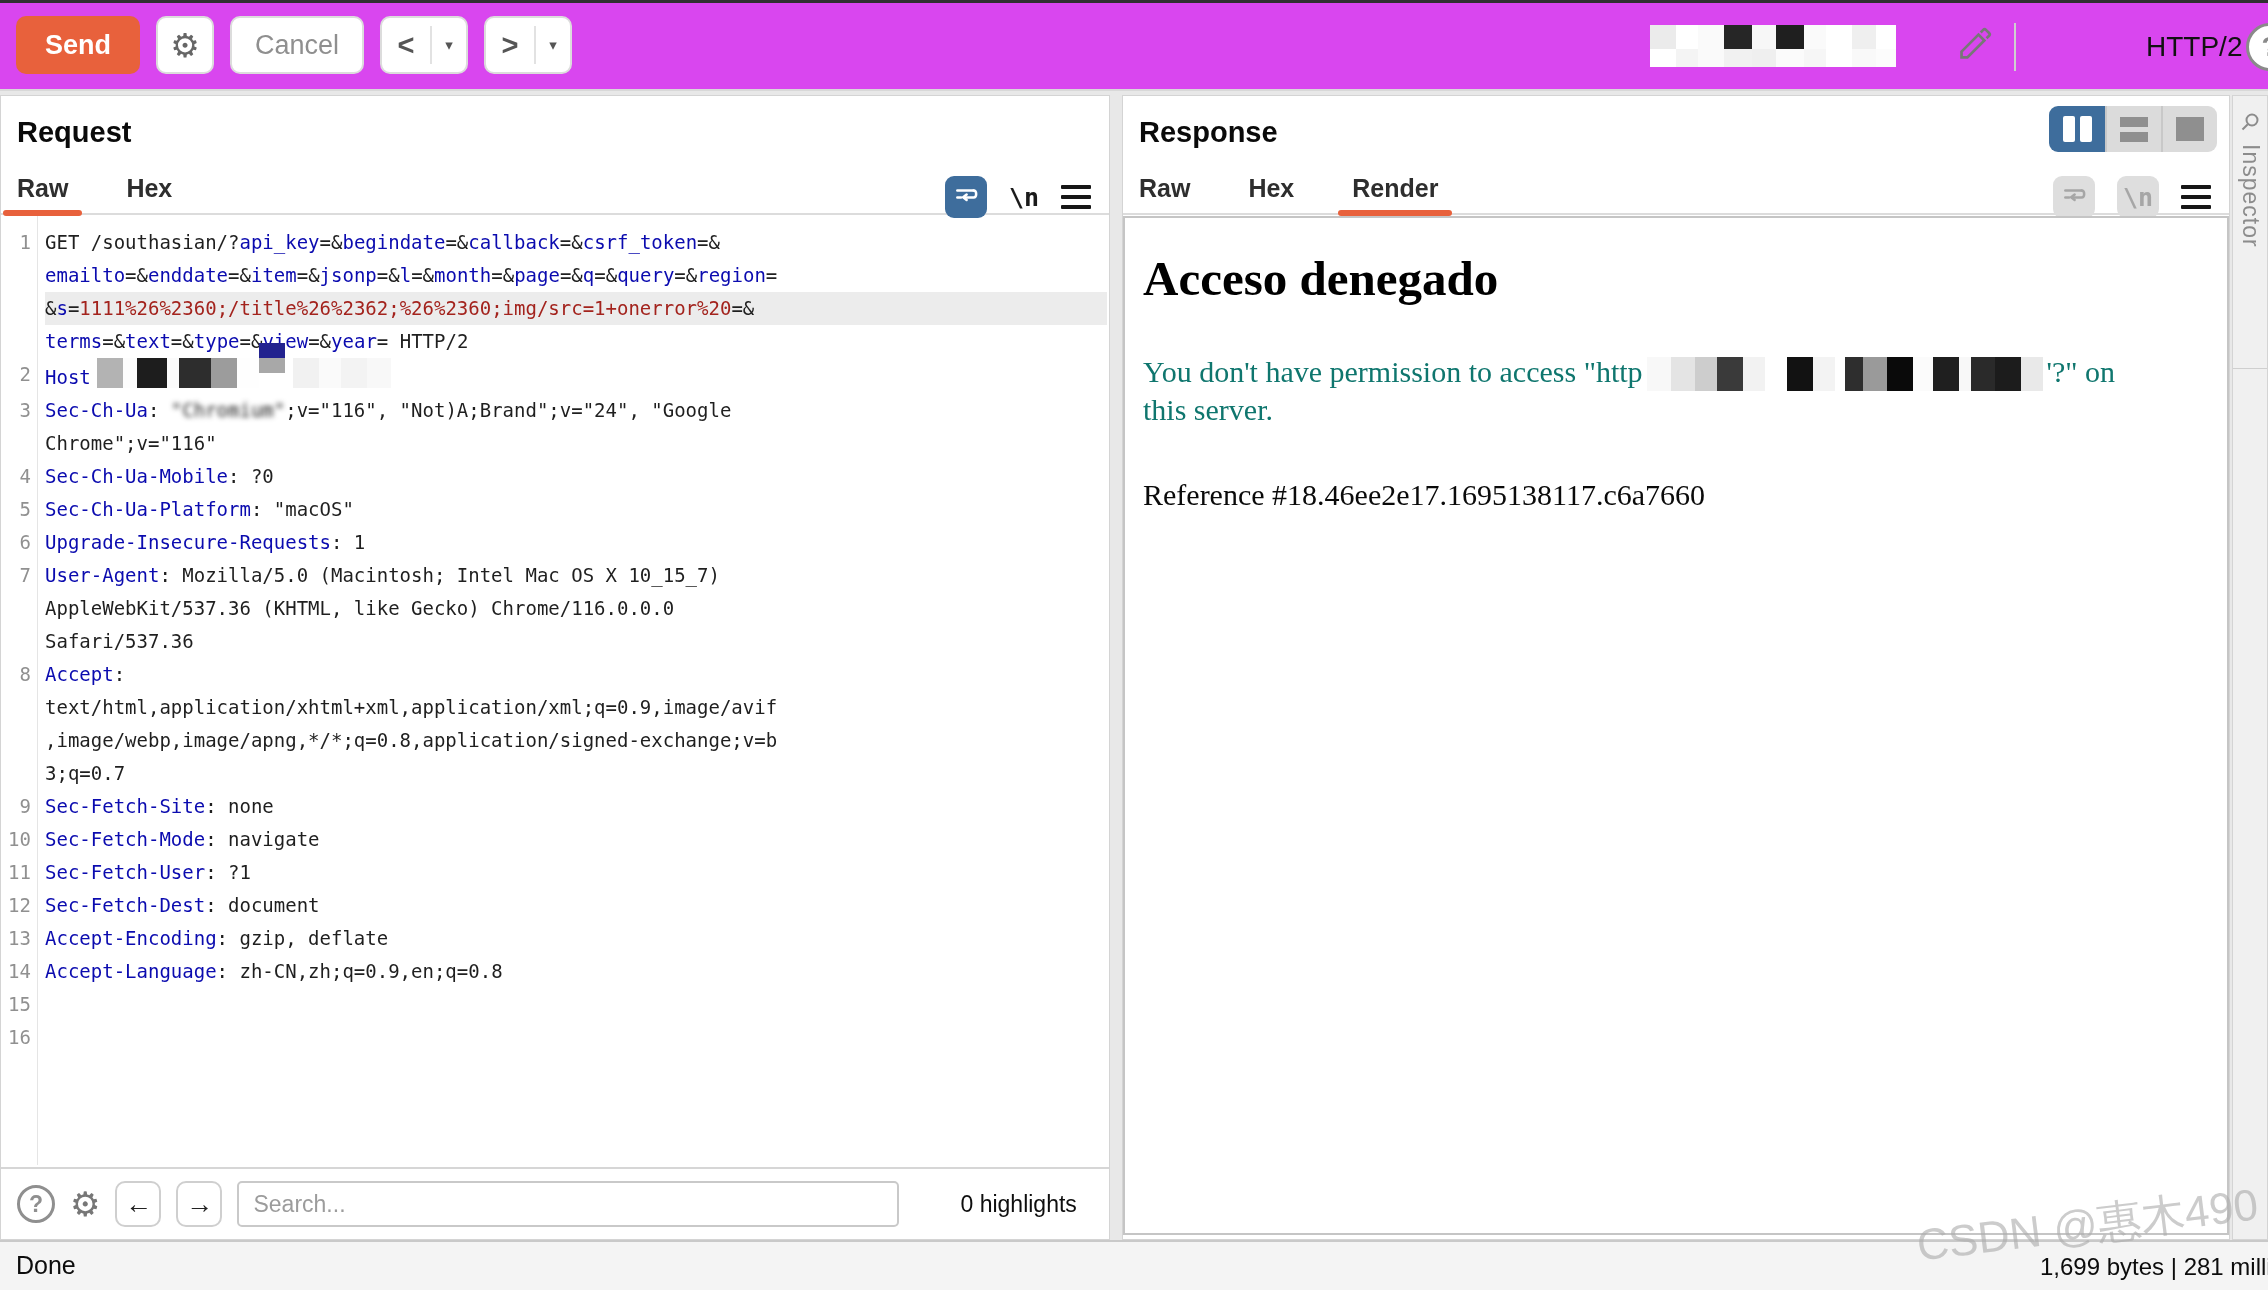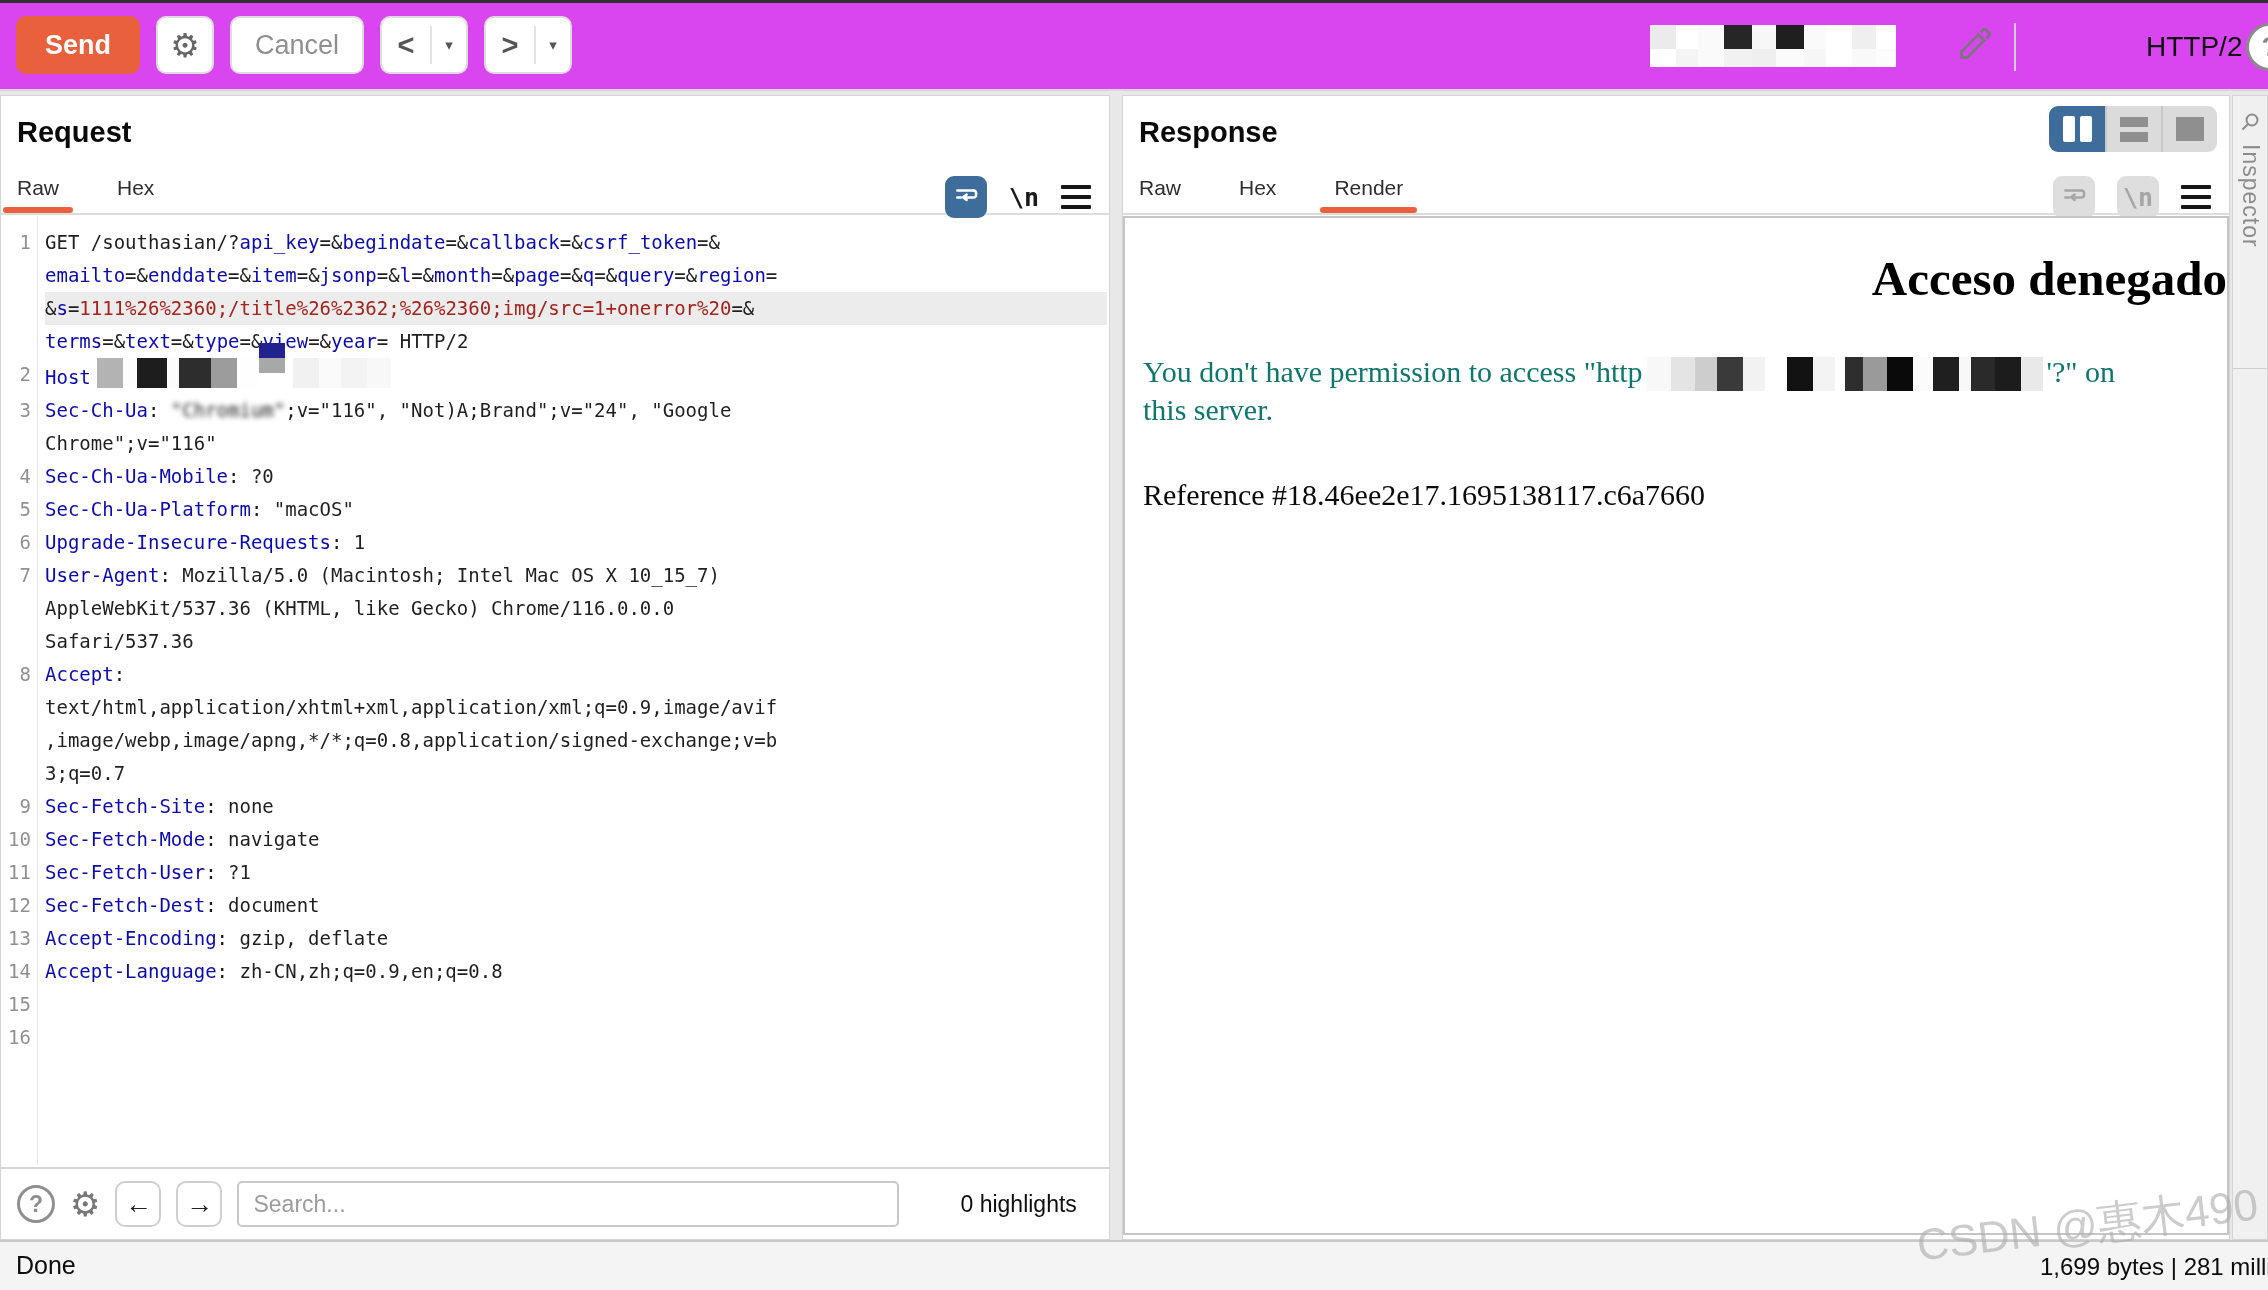--- a/index.html
+++ b/index.html
@@ -29,21 +29,21 @@
   .http2 { position:absolute; left:2146px; top:28px; font-size:28px; color:#111; }
   .help-top { position:absolute; left:2246px; top:20px; width:48px; height:48px; border:3px solid #8A8A8A; border-radius:50%;
               color:#8A8A8A; font-size:28px; font-weight:bold; display:flex; align-items:center; justify-content:center; background:#fff; }
 
   
   .pane { position:absolute; top:95px; bottom:50px; background:#fff; border:1px solid #D4D4D4; }
   .pane-request  { left:0; width:1110px; }
   .pane-response { left:1122px; width:1108px; }
   .pane-title { margin:20px 0 0 16px; font-size:29px; font-weight:bold; color:#0A0A0A; }
   .tabbar { position:relative; margin-top:14px; height:52px; border-bottom:2px solid #DCDCDC; display:flex; align-items:center; padding-left:16px; gap:58px; }
-  .tab { font-size:21px; color:#2E2E2E; position:relative; }
+  .tab { font-size:25px; color:#2E2E2E; position:relative;font-weight:bold; }
   .tab.active::after { content:""; position:absolute; left:-14px; right:-14px; bottom:-13px; height:6px; background:#E8613C; border-radius:3px; }
   .head-icons { position:absolute; right:18px; top:80px; display:flex; gap:22px; align-items:center; }
   .wrapbtn { width:42px; height:42px; border-radius:9px; background:#3E6D9C; display:flex; align-items:center; justify-content:center; }
   .wrapbtn.disabled { background:#DEDEDE; }
   .nlbtn { font-family:"DejaVu Sans Mono", monospace; font-size:25px; font-weight:bold; color:#1A1A1A; }
   .nlbtn.disabled { width:42px; height:42px; border-radius:9px; background:#DEDEDE; color:#A6A6A6; display:flex; align-items:center; justify-content:center; }
   .menubtn { display:flex; flex-direction:column; gap:6px; }
   .menubtn span { display:block; width:30px; height:4px; background:#161616; border-radius:1px; }
 
   
@@ -78,21 +78,21 @@
   .gear2 { font-size:34px; color:#777; }
   .navbtn { width:46px; height:46px; flex:none; border:2px solid #CFCFCF; border-radius:10px; background:#fff;
             font-size:27px; color:#222; display:flex; align-items:center; justify-content:center; }
   .search-input { width:662px; height:46px; border:2px solid #C9C9C9; border-radius:5px; font-size:23px; padding:0 14px; color:#333;
                   font-family:"Liberation Sans", sans-serif; }
   .search-input::placeholder { color:#9C9C9C; }
   .highlights { margin-left:46px; font-size:23px; color:#0E0E0E; }
 
   
   .renderbox { position:absolute; left:0px; right:0px; top:120px; bottom:4px; border:2px solid #C5C5C5; background:#fff; overflow:hidden; }
-  .render-h1 { font-family:"Liberation Serif", serif; font-size:49px; font-weight:bold; color:#000; margin:32px 0 0 18px;text-align:right; }
+  .render-h1 { font-family:"Liberation Serif", serif; font-size:49px; font-weight:bold; color:#000; margin:32px 0 0 18px; }
   .render-p  { font-family:"Liberation Serif", serif; font-size:30px; color:#0f766e; margin:46px 18px 0 18px; line-height:1.28; }
   .render-ref{ font-family:"Liberation Serif", serif; font-size:30px; color:#0A0A0A; margin:48px 0 0 18px; }
 
   
   .mosaic { display:inline-flex; flex-direction:column; vertical-align:middle; }
   .mrow { display:flex; }
   .mcell { display:block; flex:none; }
   .mcell.up { position:relative; top:-15px; }
   .msplit { display:flex; flex-direction:column; }
   .msplit span { flex:1; }

